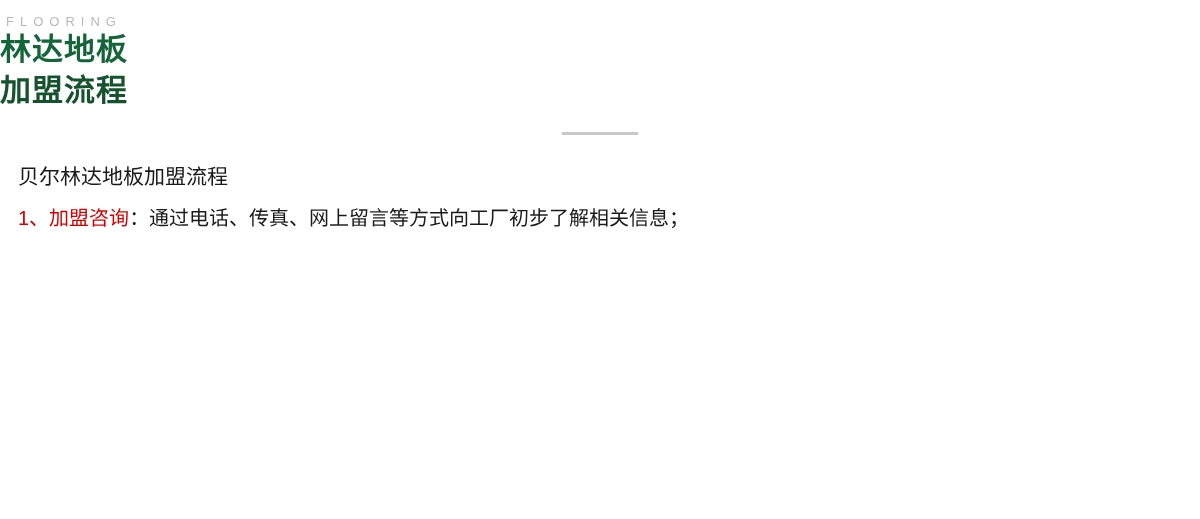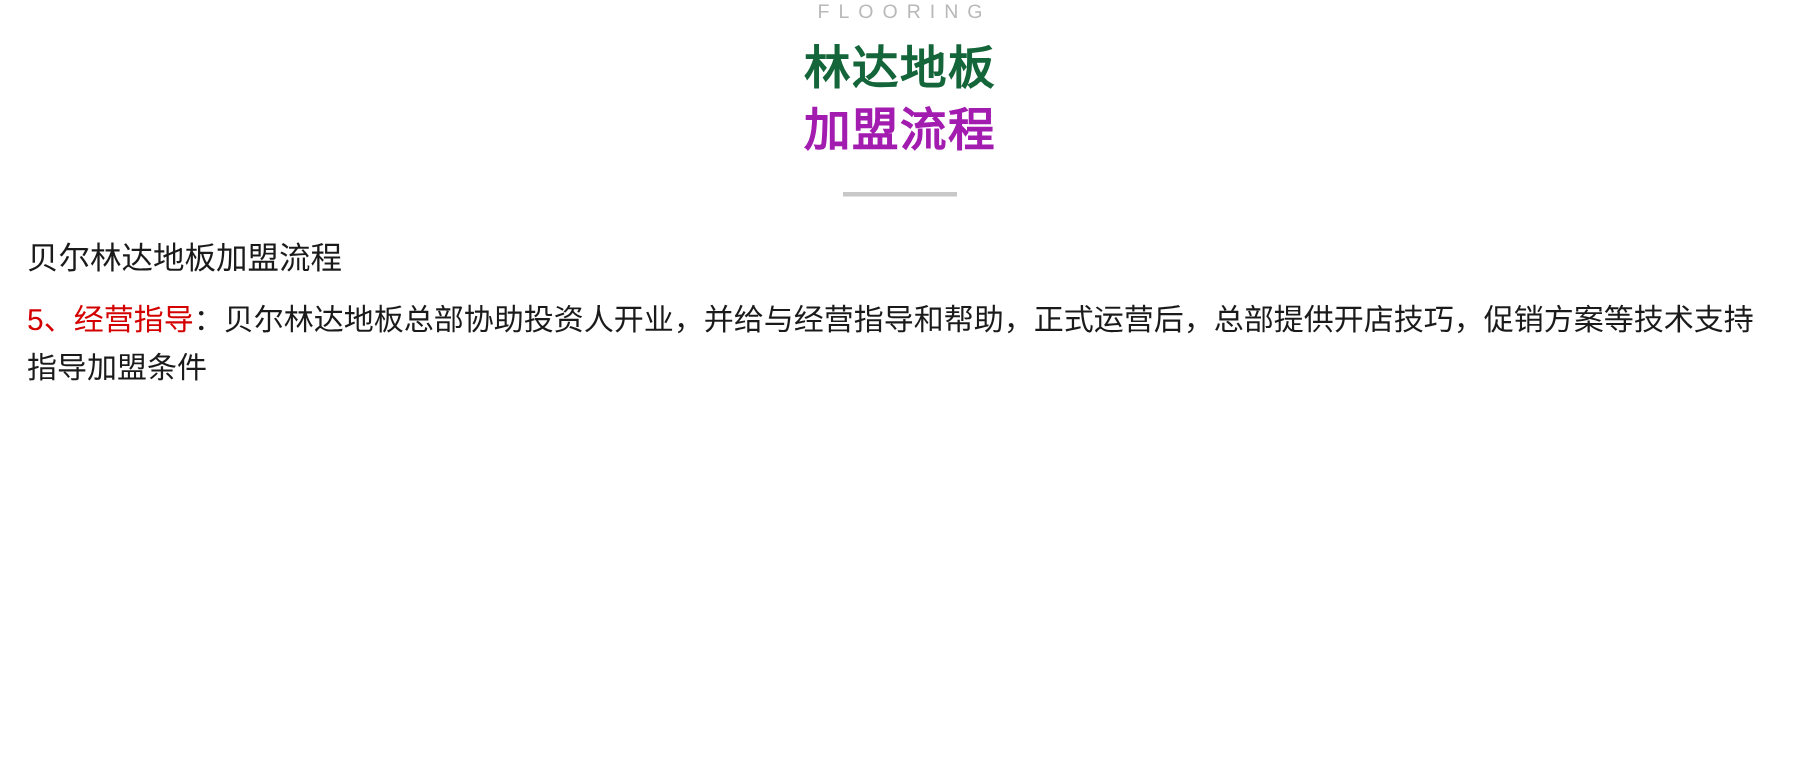--- a/index.html
+++ b/index.html
@@ -17,42 +17,41 @@
 
   .page {
     width: 1200px;
     height: 519px;
     position: relative;
     box-sizing: border-box;
   }
 
   
   .header {
-    text-align: center;
+    padding-top: 14px;
   }
   .eyebrow {
     font-size: 13px;
     letter-spacing: 6px;
     color: #b9b9b9;
     font-weight: 400;
     line-height: 1.2;
     padding-left: 6px;
   }
   .brand-title {
-    margin-top: 10px;
     font-size: 31px;
     font-weight: bold;
     color: #14663a;
     line-height: 1.32;
     letter-spacing: 1px;
   }
   .brand-sub {
     font-size: 31px;
     font-weight: bold;
-    color: #a21caf;
+    color: #14532d;
     line-height: 1.32;
     letter-spacing: 1px;
   }
   .divider {
     width: 76px;
     height: 3px;
     background: #c8c8c8;
     margin: 21px auto 0 auto;
   }
 
@@ -89,22 +88,22 @@
   <div class="header">
     <div class="eyebrow">FLOORING</div>
     <div class="brand-title">林达地板</div>
     <div class="brand-sub">加盟流程</div>
     <div class="divider"></div>
   </div>
 
   <div class="content">
     <div class="content-heading">贝尔林达地板加盟流程</div>
 
+    <div class="step">
+      <span class="lead">1、加盟咨询</span><span class="rest">：通过电话、传真、网上留言等方式向工厂初步了解相关信息；</span>
+    </div>
 
 
 
 
-    <div class="step">
-      <span class="lead">5、经营指导</span><span class="rest">：贝尔林达地板总部协助投资人开业，并给与经营指导和帮助，正式运营后，总部提供开店技巧，促销方案等技术支持指导加盟条件</span>
-    </div>
   </div>
 
 </div>
 
 </body></html>

